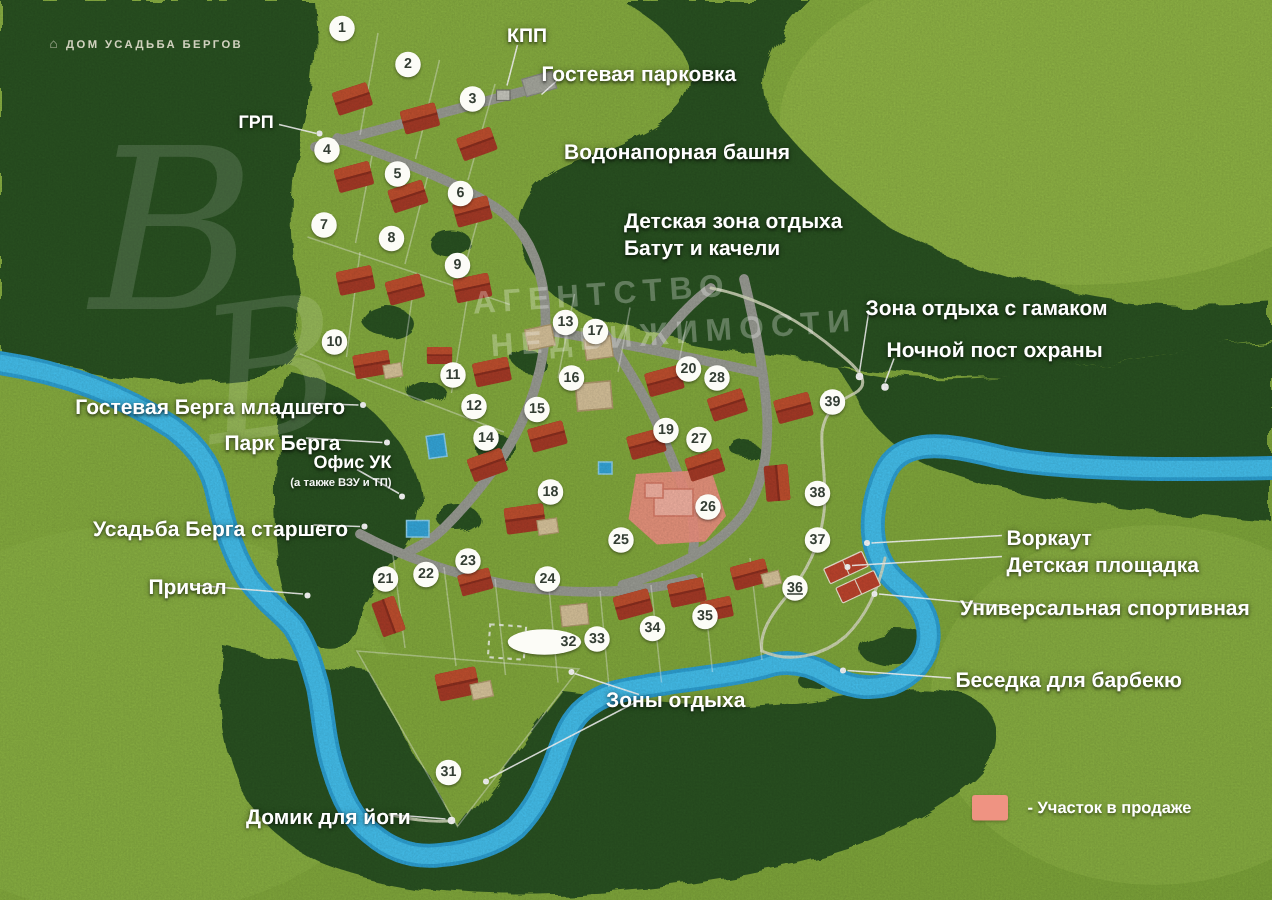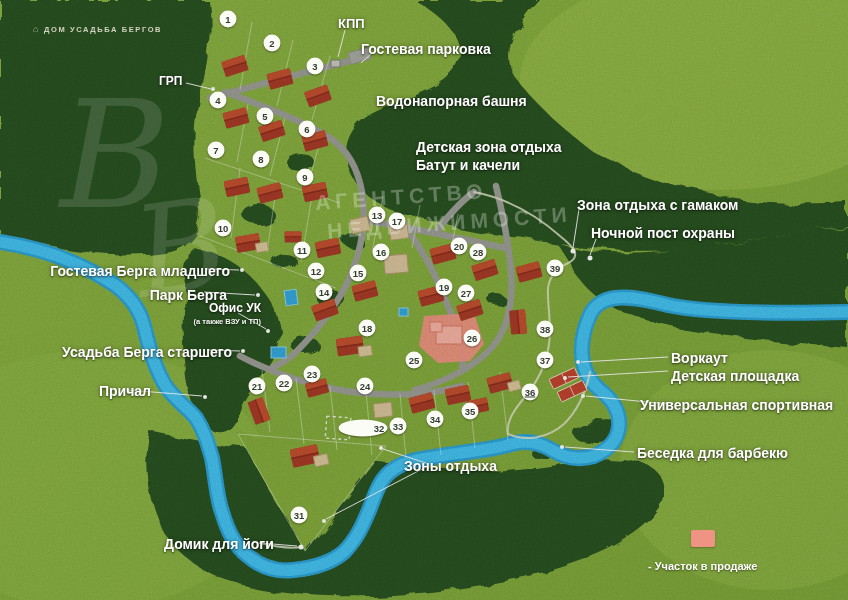--- a/index.html
+++ b/index.html
@@ -16,21 +16,21 @@
   .logo .glyph{font-size:9px;opacity:.8;}
   #labels-layer{position:absolute;left:0;top:0;width:848px;height:600px;z-index:3;pointer-events:none;padding-left:27px;}
   .map-label{position:absolute;color:#fff;font-weight:bold;font-size:14px;line-height:1.3;
              text-shadow:0 1px 2px rgba(0,0,0,.55),0 0 4px rgba(0,0,0,.35);white-space:nowrap;}
   .map-label.align-right{text-align:right;}
   .map-label .sub{font-size:7.5px;font-weight:bold;opacity:.95;}
   #plots-layer{position:absolute;left:0;top:0;width:848px;height:600px;z-index:4;}
   .badge{position:absolute;width:17px;height:17px;border-radius:50%;background:#fcfcf7;
          color:#333d33;font-size:9.5px;font-weight:bold;line-height:17px;text-align:center;
          transform:translate(-50%,-50%);box-shadow:0 1px 2px rgba(0,0,0,.4);cursor:pointer;}
-  .legend{position:absolute;left:648px;top:530px;z-index:5;display:flex;align-items:center;gap:13px;flex-direction:column;}
+  .legend{position:absolute;left:648px;top:530px;z-index:5;display:flex;align-items:center;gap:13px;}
   .legend .swatch{width:24px;height:17px;border-radius:2px;display:inline-block;
                   box-shadow:0 1px 2px rgba(0,0,0,.25);}
   .legend .lg-text{color:#fff;font-size:11px;font-weight:bold;
                    text-shadow:0 1px 2px rgba(0,0,0,.5);}
 </style>
 </head>
 <body>
 
 <div class="stage">
 

